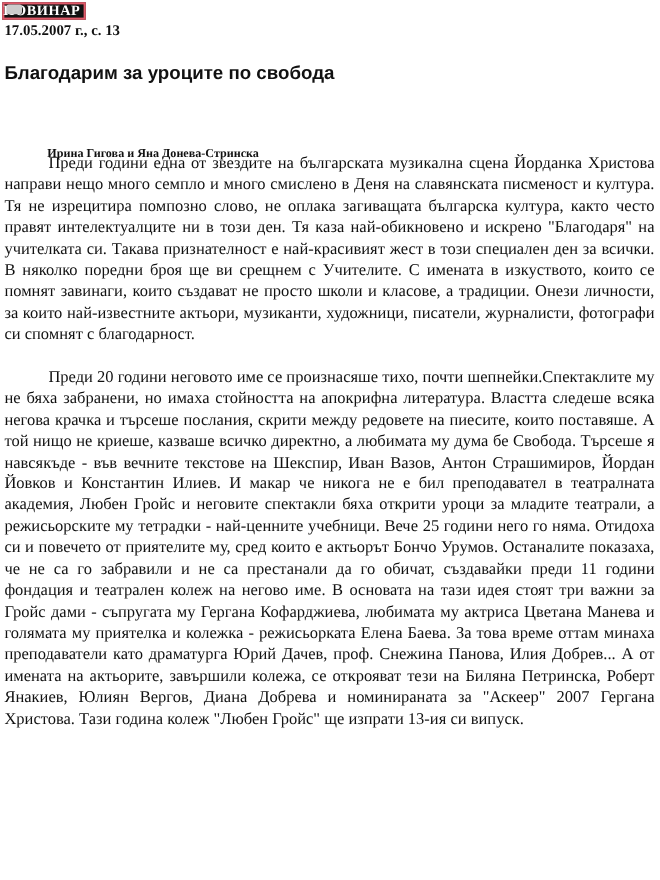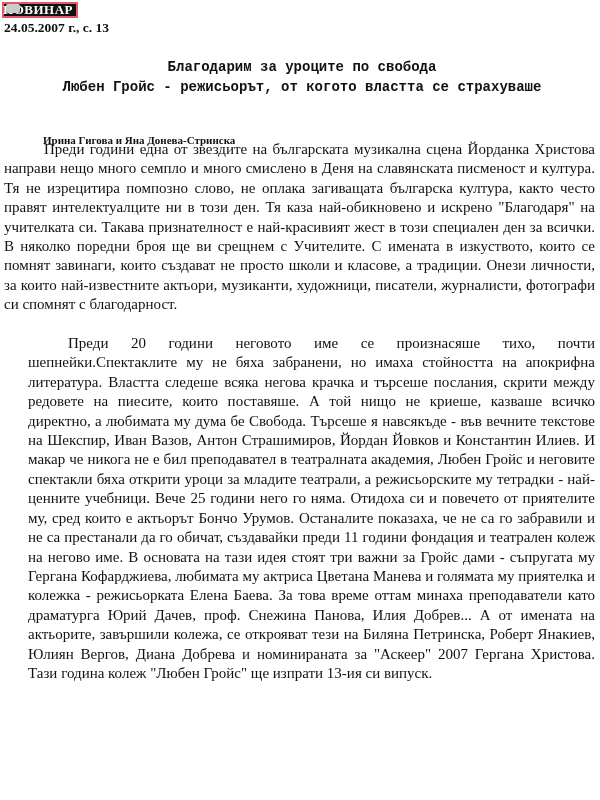--- a/index.html
+++ b/index.html
@@ -28,50 +28,49 @@
       font-weight: bold; font-size: 13px; letter-spacing: 0.5px;
       line-height: 12px;
     }
     .dateline {
       position: absolute; left: 4px; top: 20px;
       font-family: "Liberation Serif", serif; font-weight: bold;
       font-size: 13.5px;
     }
     .titles {
       position: absolute; left: 4px; top: 57px; width: 596px;
-      font-family: Liberation Mono, monospace; font-weight: bold;
-      font-size: 14px; line-height: 20px; text-align: center;
+      font-family: Liberation Sans, sans-serif; font-weight: bold;
+      font-size: 17px; line-height: 20px;
     }
     .author {
       position: absolute; left: 43px; top: 134px;
       font-family: "Liberation Serif", serif; font-weight: bold;
       font-size: 11px;
     }
     .article {
       position: absolute; left: 4px; top: 140px; width: 591px;
       font-family: "Liberation Serif", serif;
       font-size: 15px; line-height: 19.4px;
       text-align: justify;
     }
     .article p { margin: 0; text-indent: 40px; }
-    .article p + p { margin-top: 19.4px; margin-left: 24px; }
+    .article p + p { margin-top: 19.4px; }
   </style>
 </head>
 <body>
 
 <div class="logo">
   <span class="logo-mark"></span>
   <span class="logo-text">НОВИНАР</span>
 </div>
 
-<div class="dateline">24.05.2007 г., с. 13</div>
+<div class="dateline">17.05.2007 г., с. 13</div>
 
 <div class="titles">
   <div>Благодарим за уроците по свобода</div>
-  <div>Любен Гройс - режисьорът, от когото властта се страхуваше</div>
 </div>
 
 <div class="author">Ирина Гигова и Яна Донева-Стринска</div>
 
 <div class="article">
   <p>Преди години една от звездите на българската музикална сцена Йорданка Христова направи нещо много семпло и много смислено в Деня на славянската писменост и култура. Тя не изрецитира помпозно слово, не оплака загиващата българска култура, както често правят интелектуалците ни в този ден. Тя каза най-обикновено и искрено "Благодаря" на учителката си. Такава признателност е най-красивият жест в този специален ден за всички. В няколко поредни броя ще ви срещнем с Учителите. С имената в изкуството, които се помнят завинаги, които създават не просто школи и класове, а традиции. Онези личности, за които най-известните актьори, музиканти, художници, писатели, журналисти, фотографи си спомнят с благодарност.</p>
   <p>Преди 20 години неговото име се произнасяше тихо, почти шепнейки.Спектаклите му не бяха забранени, но имаха стойността на апокрифна литература. Властта следеше всяка негова крачка и търсеше послания, скрити между редовете на пиесите, които поставяше. А той нищо не криеше, казваше всичко директно, а любимата му дума бе Свобода. Търсеше я навсякъде - във вечните текстове на Шекспир, Иван Вазов, Антон Страшимиров, Йордан Йовков и Константин Илиев. И макар че никога не е бил преподавател в театралната академия, Любен Гройс и неговите спектакли бяха открити уроци за младите театрали, а режисьорските му тетрадки - най-ценните учебници. Вече 25 години него го няма. Отидоха си и повечето от приятелите му, сред които е актьорът Бончо Урумов. Останалите показаха, че не са го забравили и не са престанали да го обичат, създавайки преди 11 години фондация и театрален колеж на негово име. В основата на тази идея стоят три важни за Гройс дами - съпругата му Гергана Кофарджиева, любимата му актриса Цветана Манева и голямата му приятелка и колежка - режисьорката Елена Баева. За това време оттам минаха преподаватели като драматурга Юрий Дачев, проф. Снежина Панова, Илия Добрев... А от имената на актьорите, завършили колежа, се открояват тези на Биляна Петринска, Роберт Янакиев, Юлиян Вергов, Диана Добрева и номинираната за "Аскеер" 2007 Гергана Христова. Тази година колеж "Любен Гройс" ще изпрати 13-ия си випуск.</p>
 </div>
 
 </body></html>

